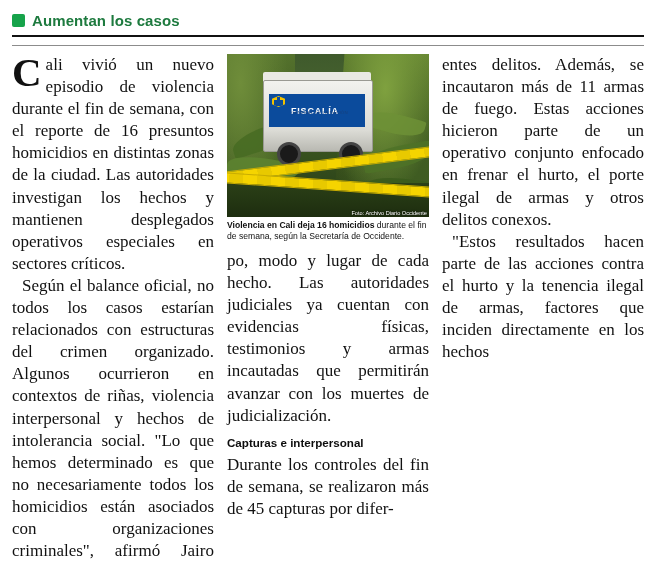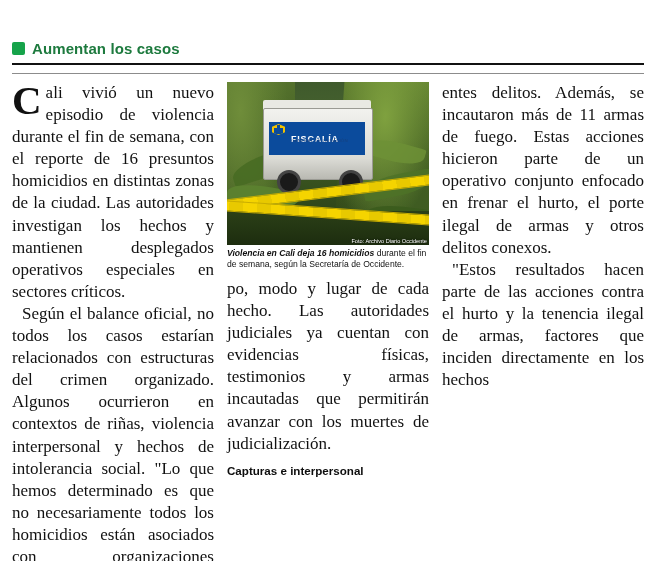--- a/index.html
+++ b/index.html
@@ -23,21 +23,20 @@
     background: #ffffff;
   }
 
   
   .kicker {
     display: flex;
     align-items: center;
     gap: 7px;
     padding-top: 12px;
     padding-bottom: 6px;
-    margin-top: 28px;
   }
   .kicker-mark {
     width: 13px;
     height: 13px;
     background: #16a34a;
     border-radius: 2px;
     flex: 0 0 auto;
   }
   .kicker-text {
     font-family: "Liberation Sans", sans-serif;
@@ -207,21 +206,21 @@
     text-shadow: 0 0 2px rgba(0,0,0,.9);
   }
   .photo-caption {
     font-family: "Liberation Sans", sans-serif;
     font-size: 8.6px;
     line-height: 1.28;
     color: #111111;
     margin-top: 3px;
     margin-bottom: 8px;
   }
-  .photo-caption b { font-weight: bold; font-style: italic; }
+  .photo-caption b { font-weight: bold; }
 
   
   .subhead {
     font-family: "Liberation Sans", sans-serif;
     font-weight: bold;
     font-size: 11.6px;
     line-height: 1.2;
     color: #0d0d0d;
     margin: 9px 0 4px 0;
   }
@@ -270,20 +269,21 @@
           <div class="ph-tape t2"></div>
           <div class="ph-credit">Foto: Archivo Diario Occidente</div>
         </div>
         <div class="photo-caption">
           <b>Violencia en Cali deja 16 homicidios</b><span> durante el fin de semana, según la Secretaría de Occidente.</span>
         </div>
       </div>
 
       <p>po, modo y lugar de cada hecho. Las autoridades judiciales ya cuentan con evidencias físicas, testimonios y armas incautadas que permitirán avanzar con los muertes de judicialización.</p>
       <div class="subhead">Capturas e interpersonal</div>
+      <p>Durante los controles del fin de semana, se realizaron más de 45 capturas por difer-</p>
     </div>
 
     <div class="col">
       <p>entes delitos. Además, se incautaron más de 11 armas de fuego. Estas acciones hicieron parte de un operativo conjunto enfocado en frenar el hurto, el porte ilegal de armas y otros delitos conexos.</p>
       <p>"Estos resultados hacen parte de las acciones contra el hurto y la tenencia ilegal de armas, factores que inciden directamente en los hechos</p>
     </div>
 
   </div>
 </div>
 

